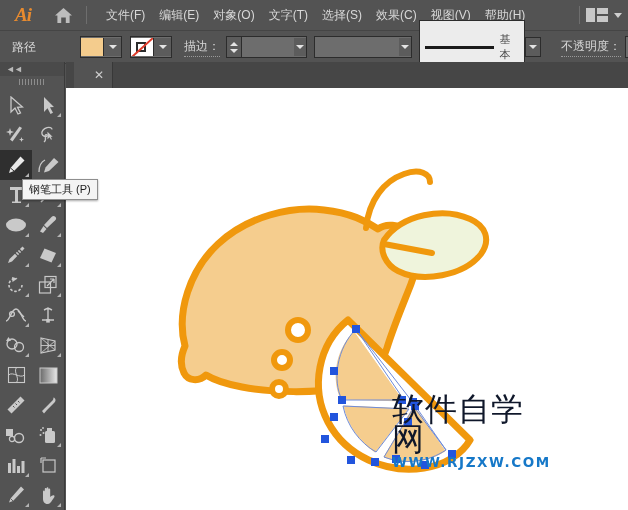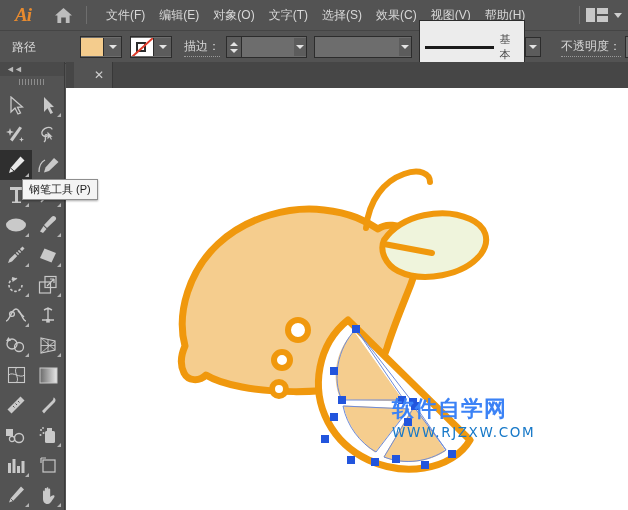--- a/index.html
+++ b/index.html
@@ -134,25 +134,25 @@
     position:absolute;left:66px;top:88px;width:562px;height:422px;background:#ffffff;
     overflow:hidden;
   }
   .canvas svg{position:absolute;left:0;top:0;}
 
   
   .watermark{
     position:absolute;left:392px;top:404px;width:150px;user-select:none;
   }
   .wm-cn{
-    color:#3b82f6;font-size:22px;font-weight:bold;letter-spacing:1px;line-height:30px;
+    color:#0f172a;font-size:32px;font-weight:normal;letter-spacing:1px;line-height:30px;
     font-family:"DejaVu Sans",sans-serif;
   }
   .wm-en{
-    color:#1678c8;font-size:13.5px;font-weight:normal;letter-spacing:1.6px;line-height:16px;
+    color:#1678c8;font-size:13.5px;font-weight:bold;letter-spacing:1.6px;line-height:16px;
     font-family:"DejaVu Sans",sans-serif;
   }
 </style>
 </head>
 <body>
 
 <div id="app">
 
   <div class="menubar">
     <div class="ai-logo">Ai</div>

